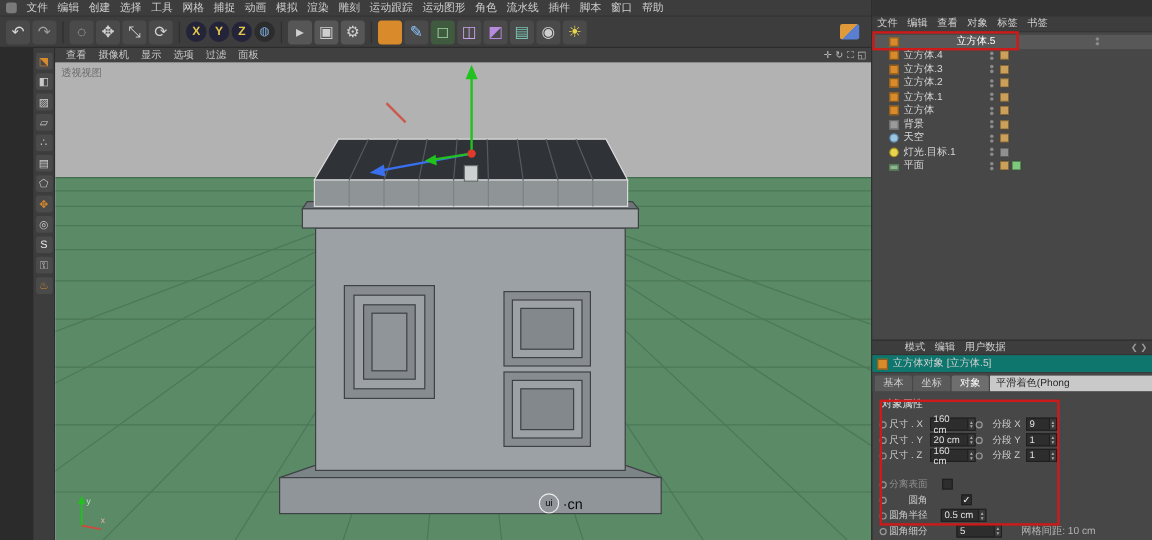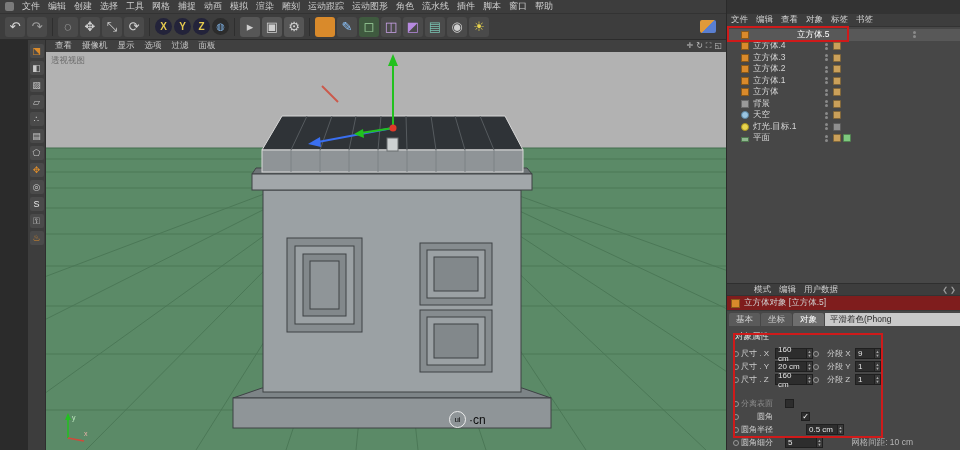--- a/index.html
+++ b/index.html
@@ -48,21 +48,21 @@
   .obj-icon.sky{border-radius:50%;background:#9ac4e0;border:1px solid #5a84a0;}
   .obj-icon.light{border-radius:50%;background:#e8d44e;border:1px solid #a8941e;}
   .obj-icon.plane{background:#8fb78f;border:1px solid #4f774f;height:5px;margin-top:2px;}
   .obj-name{width:72px;overflow:hidden;flex:none;}
   .obj-dots{display:flex;flex-direction:column;gap:1px;margin-right:5px;flex:none;}
   .obj-dots i{width:3px;height:3px;border-radius:50%;background:#8a8a8a;display:block;}
   .obj-tags{display:flex;gap:2px;flex:none;}
   .obj-tags i{width:8px;height:8px;border-radius:1px;display:block;border:1px solid rgba(0,0,0,.35);}
   #am-menubar{border-top:1px solid #2f2f2f;}
   #am-nav{margin-left:auto;padding-right:4px;font-size:7px;color:#9a9a9a;}
-  #am-title{height:15px;background:#7f1d1d;display:flex;align-items:center;font-size:8.5px;padding-left:4px;gap:4px;border-bottom:1px solid #3a3a3a;flex:none;}
+  #am-title{height:15px;background:#0f766e;display:flex;align-items:center;font-size:8.5px;padding-left:4px;gap:4px;border-bottom:1px solid #3a3a3a;flex:none;}
   #am-title .cube-badge{width:9px;height:9px;background:#d98a2b;border:1px solid #8a5a1a;flex:none;}
   #am-tabs{height:15px;display:flex;background:#474747;padding:2px 0 0 2px;gap:1px;flex:none;}
   .am-tab{padding:0 7px;background:#5a5a5a;display:flex;align-items:center;font-size:8.5px;border-radius:2px 2px 0 0;white-space:nowrap;}
   .am-tab.active{background:#6e6e6e;color:#fff;}
   .am-tab-overflow{flex:1;background:#c9c9c9;color:#2a2a2a;display:flex;align-items:center;padding:0 5px;font-size:8.5px;white-space:nowrap;overflow:hidden;}
   #am-props{flex:1;padding-top:3px;font-size:8.5px;}
   #section-title{padding:2px 0 4px 8px;color:#e2e2e2;}
   .prop-row{height:13px;display:flex;align-items:center;padding-left:6px;}
   .prop-row.gap-above{margin-top:11px;}
   .kf-dot{width:6px;height:6px;border:1px solid #999;border-radius:50%;margin-right:2px;flex:none;}
@@ -514,33 +514,33 @@
       </div>
 
       <div class="prop-row">
         <span class="kf-dot"></span>
         <span class="prop-label" style="width:44px;margin-left:16px;">圆角</span>
         <span class="checkbox" id="fillet-checkbox">✓</span>
       </div>
 
       <div class="prop-row">
         <span class="kf-dot"></span>
-        <span class="prop-label" style="width:65px;">圆角半径</span>
+        <span class="prop-label" style="width:43px;">圆角半径</span>
         <span class="prop-input size">
           <span class="pi-val">0.5 cm</span>
           <span class="pi-step">
               <i>▲</i>
               <i>▼</i>
             </span>
         </span>
       </div>
 
       <div class="prop-row">
         <span class="kf-dot"></span>
-        <span class="prop-label" style="width:44px;">圆角细分</span>
+        <span class="prop-label" style="width:56px;">圆角细分</span>
         <span class="prop-input size">
           <span class="pi-val">5</span>
           <span class="pi-step">
               <i>▲</i>
               <i>▼</i>
             </span>
         </span>
       </div>
     </div>
   </div>

